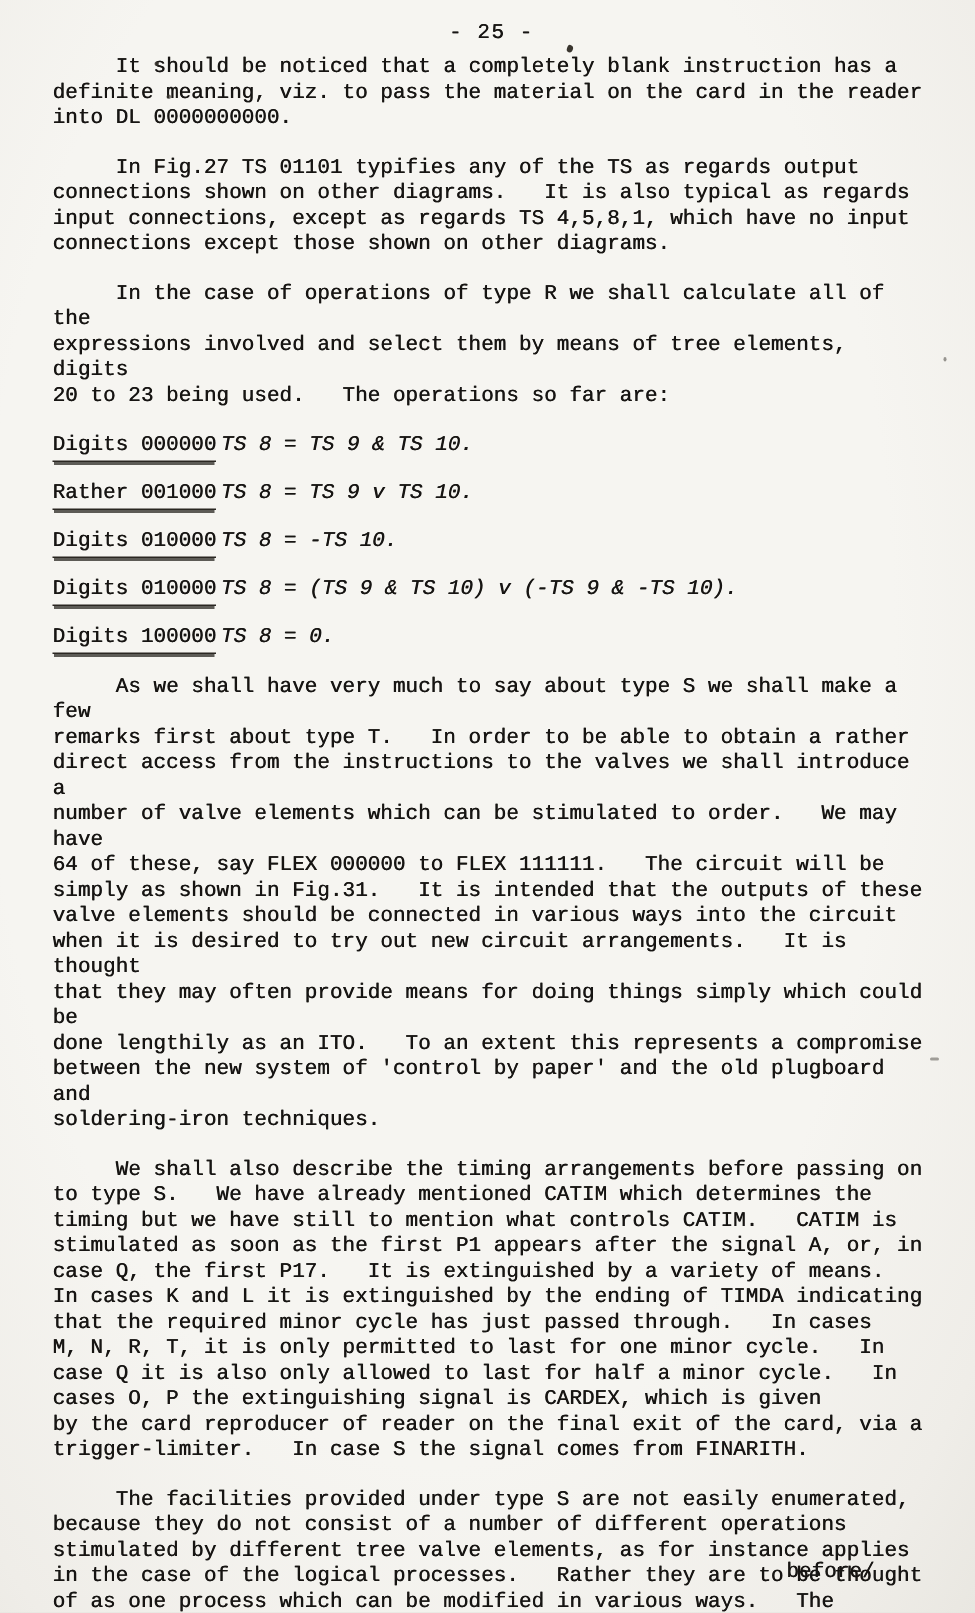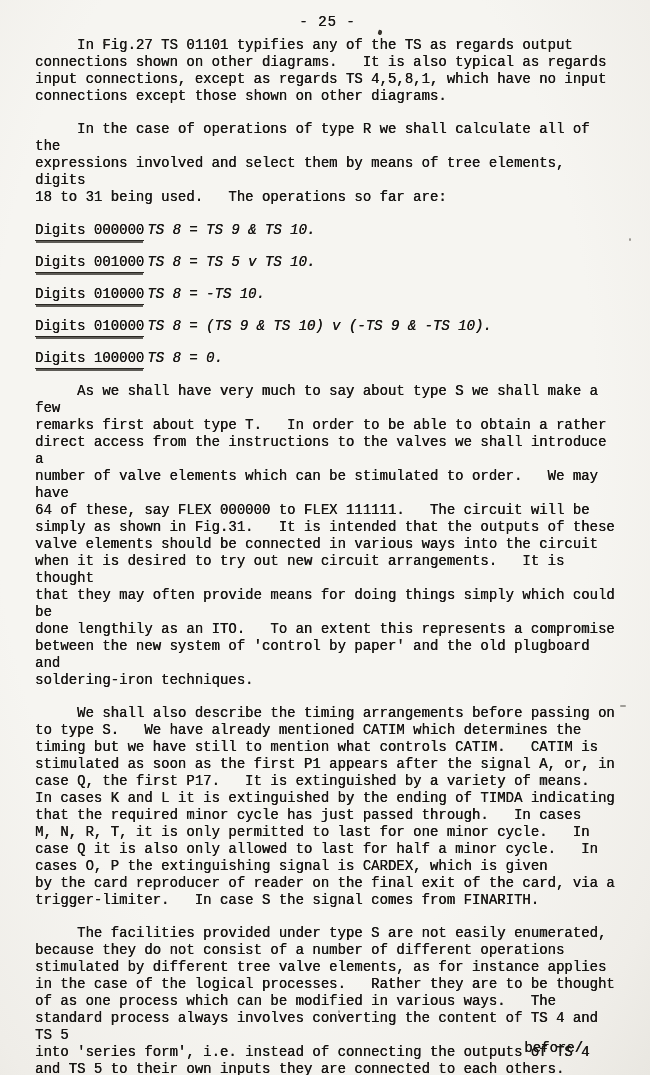--- a/index.html
+++ b/index.html
@@ -73,36 +73,39 @@
   <div class="ink-speck speck-2"></div>
   <div class="ink-speck speck-3"></div>
   <div class="ink-speck speck-4"></div>
   <div class="ink-speck speck-5"></div>
   <div class="ink-speck speck-6"></div>
 
   <div class="page-number">- 25 -</div>
 
   <div class="body-text">
 
+    <p class="para">     It should be noticed that a completely blank instruction has a
+definite meaning, viz. to pass the material on the card in the reader
+into DL 0000000000.</p>
 
     <p class="para">     In Fig.27 TS 01101 typifies any of the TS as regards output
 connections shown on other diagrams.   It is also typical as regards
 input connections, except as regards TS 4,5,8,1, which have no input
 connections except those shown on other diagrams.</p>
 
     <p class="para">     In the case of operations of type R we shall calculate all of the
 expressions involved and select them by means of tree elements, digits
-18 to 31 being used.   The operations so far are:</p>
+20 to 23 being used.   The operations so far are:</p>
 
     <div class="digits-block">
       <div class="digits-row">
         <span class="digits-label">Digits 000000</span><span class="digits-expr">TS 8 = TS 9 &amp; TS 10.</span>
       </div>
       <div class="digits-row">
-        <span class="digits-label">Digits 001000</span><span class="digits-expr">TS 8 = TS 5 v TS 10.</span>
+        <span class="digits-label">Rather 001000</span><span class="digits-expr">TS 8 = TS 9 v TS 10.</span>
       </div>
       <div class="digits-row">
         <span class="digits-label">Digits 010000</span><span class="digits-expr">TS 8 = -TS 10.</span>
       </div>
       <div class="digits-row">
         <span class="digits-label">Digits 010000</span><span class="digits-expr">TS 8 = (TS 9 &amp; TS 10) v (-TS 9 &amp; -TS 10).</span>
       </div>
       <div class="digits-row">
         <span class="digits-label">Digits 100000</span><span class="digits-expr">TS 8 = 0.</span>
       </div>

